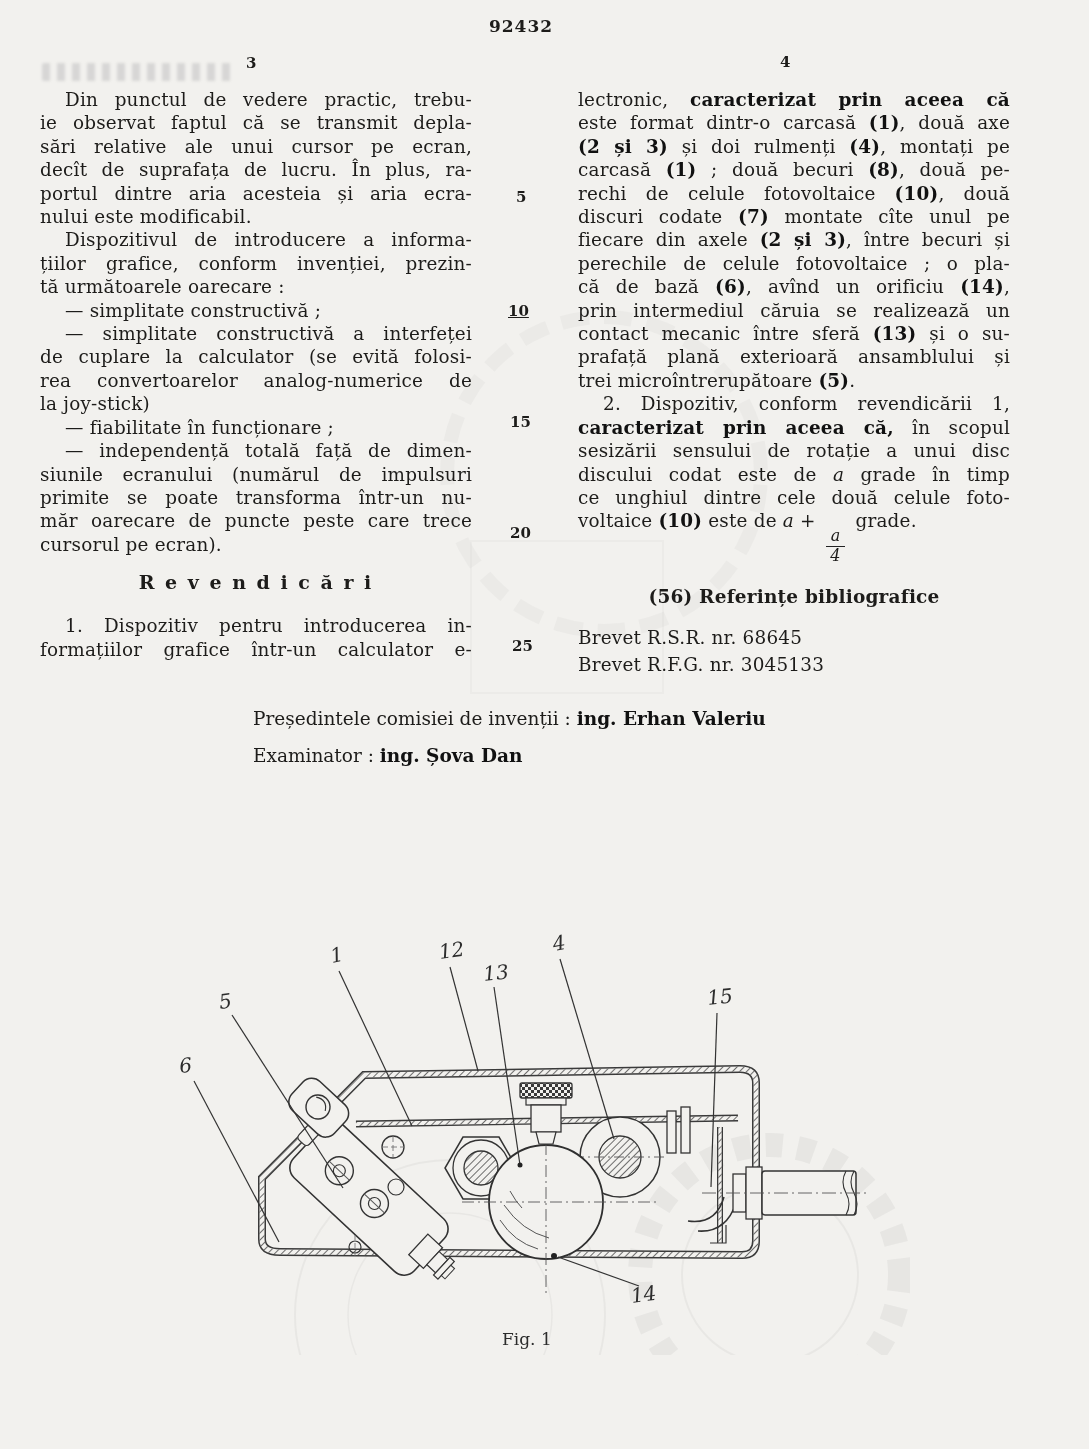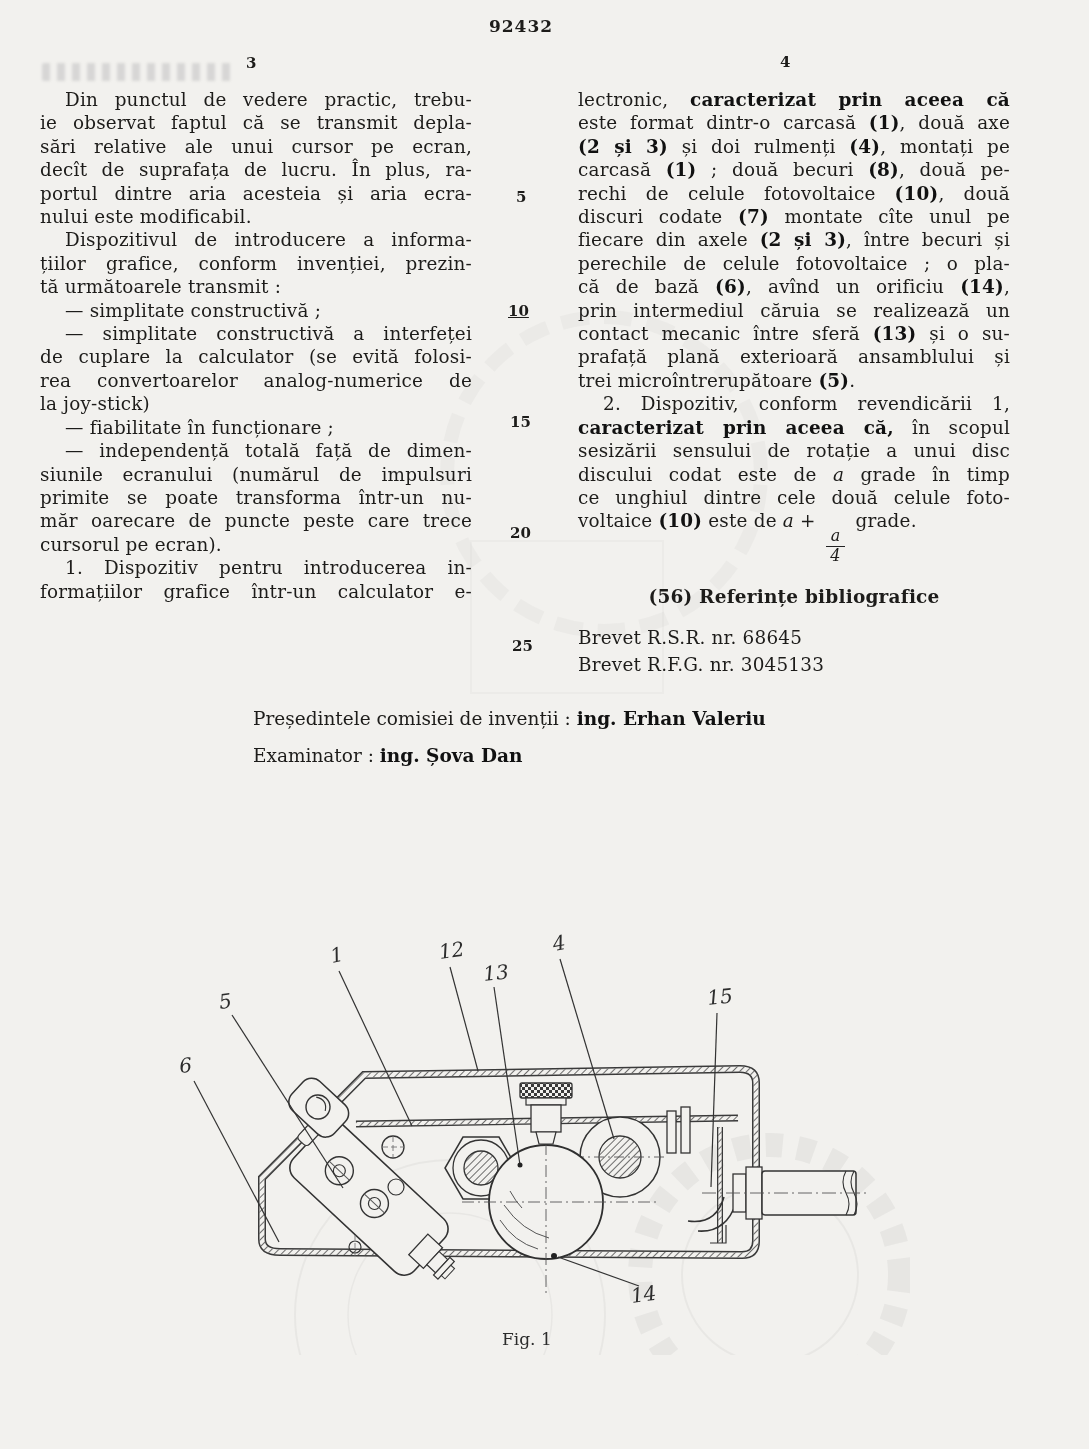--- a/index.html
+++ b/index.html
@@ -74,33 +74,34 @@
   <div class="col col-left">
     <div>
         <div class="line ind">Din punctul de vedere practic, trebu-</div>
         <div class="line">ie observat faptul că se transmit depla-</div>
         <div class="line">sări relative ale unui cursor pe ecran,</div>
         <div class="line">decît de suprafața de lucru. În plus, ra-</div>
         <div class="line">portul dintre aria acesteia și aria ecra-</div>
         <div class="line nj">nului este modificabil.</div>
         <div class="line ind">Dispozitivul de introducere a informa-</div>
         <div class="line">țiilor grafice, conform invenției, prezin-</div>
-        <div class="line nj">tă următoarele transmit :</div>
+        <div class="line nj">tă următoarele oarecare :</div>
         <div class="line nj ind">— simplitate constructivă ;</div>
         <div class="line ind">— simplitate constructivă a interfeței</div>
         <div class="line">de cuplare la calculator (se evită folosi-</div>
         <div class="line">rea convertoarelor analog-numerice de</div>
         <div class="line nj">la joy-stick)</div>
         <div class="line nj ind">— fiabilitate în funcționare ;</div>
         <div class="line ind">— independență totală față de dimen-</div>
         <div class="line">siunile ecranului (numărul de impulsuri</div>
         <div class="line">primite se poate transforma într-un nu-</div>
         <div class="line">măr oarecare de puncte peste care trece</div>
         <div class="line nj">cursorul pe ecran).</div>
       </div>
+    <div class="claims-heading">R e v e n d i c ă r i</div>
     <div>
         <div class="line ind">1. Dispozitiv pentru introducerea in-</div>
         <div class="line">formațiilor grafice într-un calculator e-</div>
       </div>
   </div>
 
   <div class="col col-right">
     <div>
         <div class="line">lectronic, <b>caracterizat prin aceea că</b></div>
         <div class="line">este format dintr-o carcasă <b>(1)</b>, două axe</div>

